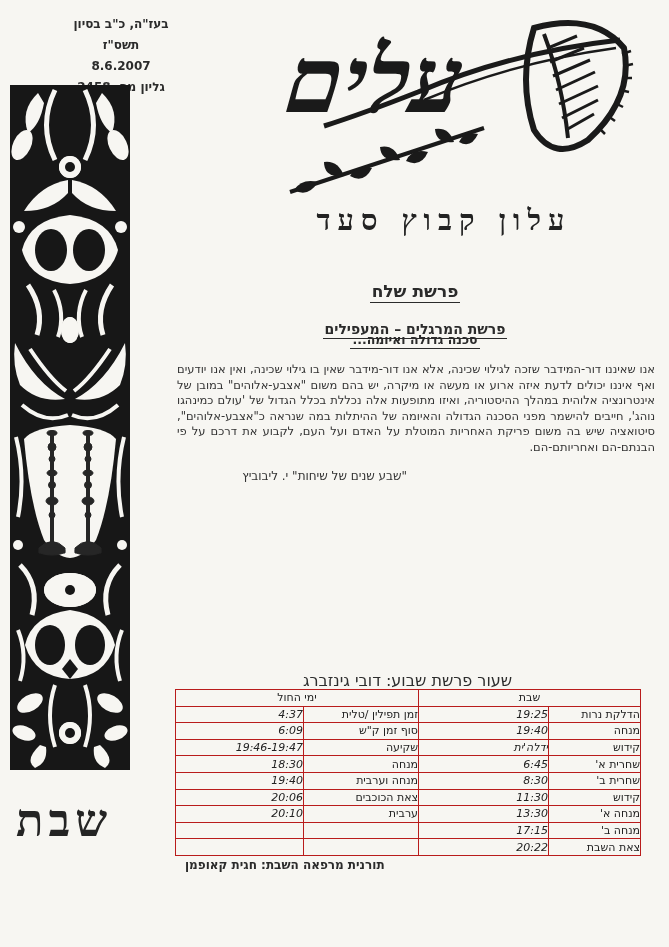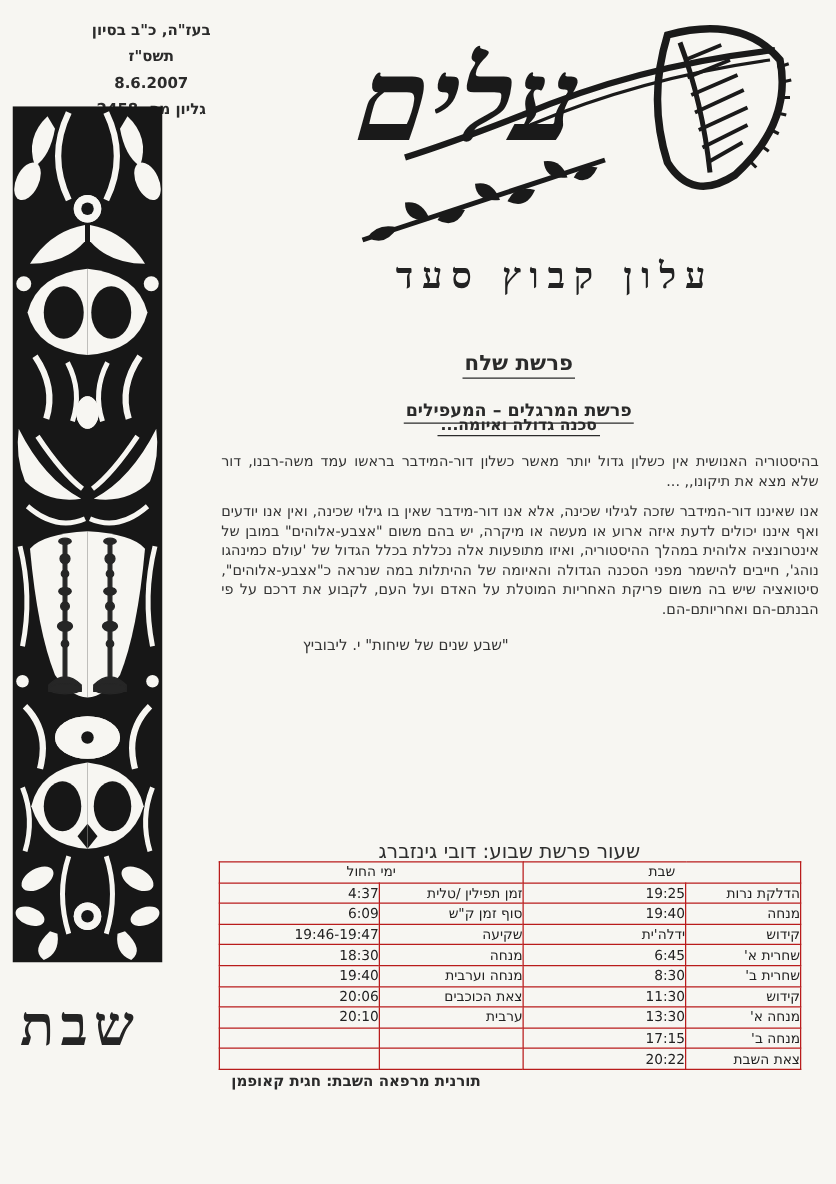--- a/index.html
+++ b/index.html
@@ -37,21 +37,21 @@
     font-size:12px;white-space:nowrap;}
   
   .schedule-caption{left:175px;top:671px;width:465px;direction:rtl;text-align:center;
     font-size:16px;color:#2e2e2e;}
   table.schedule{left:175px;top:689px;width:465px;position:absolute;direction:rtl;
     border-collapse:collapse;font-size:11px;color:#222;table-layout:fixed;}
   table.schedule td,table.schedule th{border:1px solid #b91c1c;height:15.6px;
     padding:0;font-weight:400;overflow:hidden;white-space:nowrap;}
   col.c-sl{width:92px;} col.c-sv{width:130px;} col.c-wl{width:115px;} col.c-wv{width:128px;}
   td.lbl{text-align:right;padding-right:8px;}
-  td.val{text-align:right;padding-right:14px;}
+  td.val{text-align:right;padding-right:14px;font-style:italic;}
   th.sec{text-align:center;}
   
   .clinic-note{left:185px;top:858px;direction:rtl;font-size:12px;font-weight:700;}
 </style>
 </head>
 <body>
 
 <div class="abs date-block">
   <div>בעז"ה, כ"ב בסיון תשס"ז</div>
   <div>8.6.2007</div>
@@ -174,21 +174,20 @@
   <span>פרשת שלח</span>
 </div>
 <div class="abs headline h2">
   <span>פרשת המרגלים – המעפילים</span>
 </div>
 <div class="abs headline h3">
   <span>סכנה גדולה ואיומה...</span>
 </div>
 
 <div class="abs body-text">
-  <p>בהיסטוריה האנושית אין כשלון גדול יותר מאשר כשלון דור-המידבר בראשו עמד משה-רבנו, דור שלא מצא את תיקונו,, ...</p>
   <p>אנו שאיננו דור-המידבר שזכה לגילוי שכינה, אלא אנו דור-מידבר שאין בו גילוי שכינה, ואין אנו יודעים ואף איננו יכולים לדעת איזה ארוע או מעשה או מיקרה, יש בהם משום "אצבע-אלוהים" במובן של אינטרונציה אלוהית במהלך ההיסטוריה, ואיזו מתופעות אלה נכללת בכלל הגדול של 'עולם כמינהגו נוהג', חייבים להישמר מפני הסכנה הגדולה והאיומה של ההיתלות במה שנראה כ"אצבע-אלוהים", סיטואציה שיש בה משום פריקת האחריות המוטלת על האדם ועל העם, לקבוע את דרכם על פי הבנתם-הם ואחריותם-הם.</p>
   <div class="attribution">"שבע שנים של שיחות" י. ליבוביץ</div>
 </div>
 
 <div class="abs schedule-caption">שעור פרשת שבוע: דובי גינזברג</div>
 
 <table class="schedule">
   <colgroup>
     <col class="c-sl">
       <col class="c-sv">

